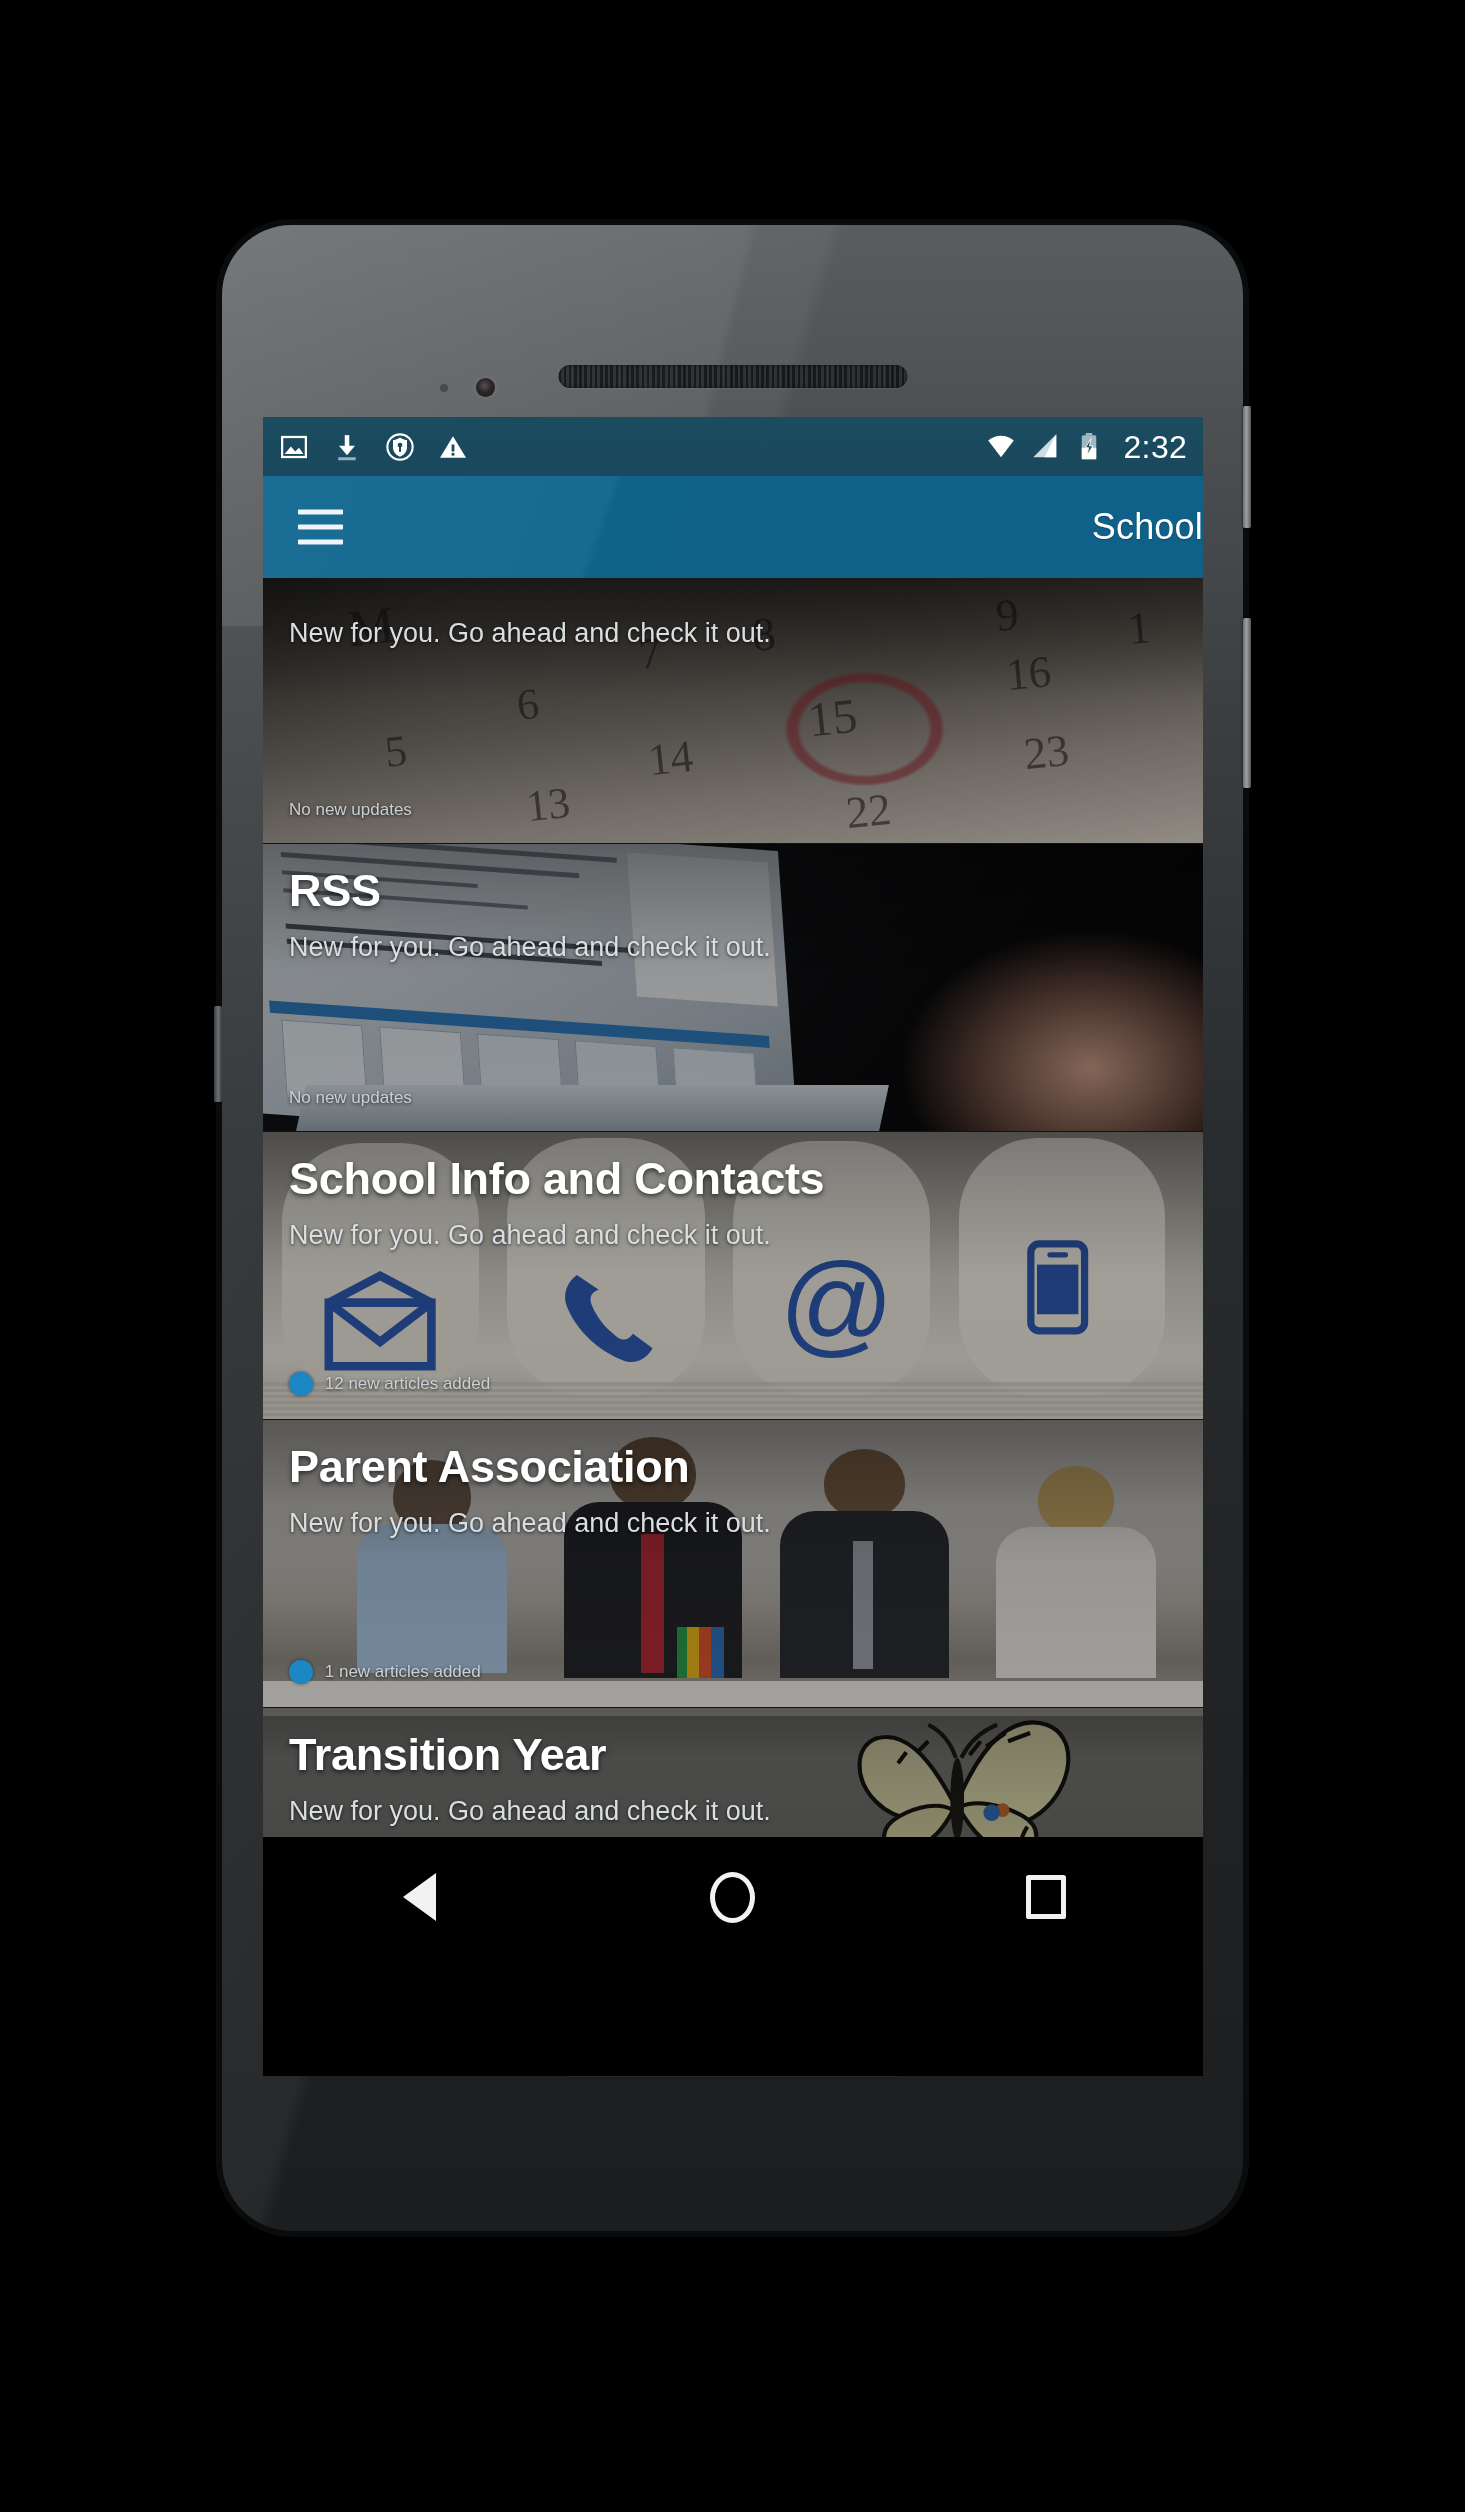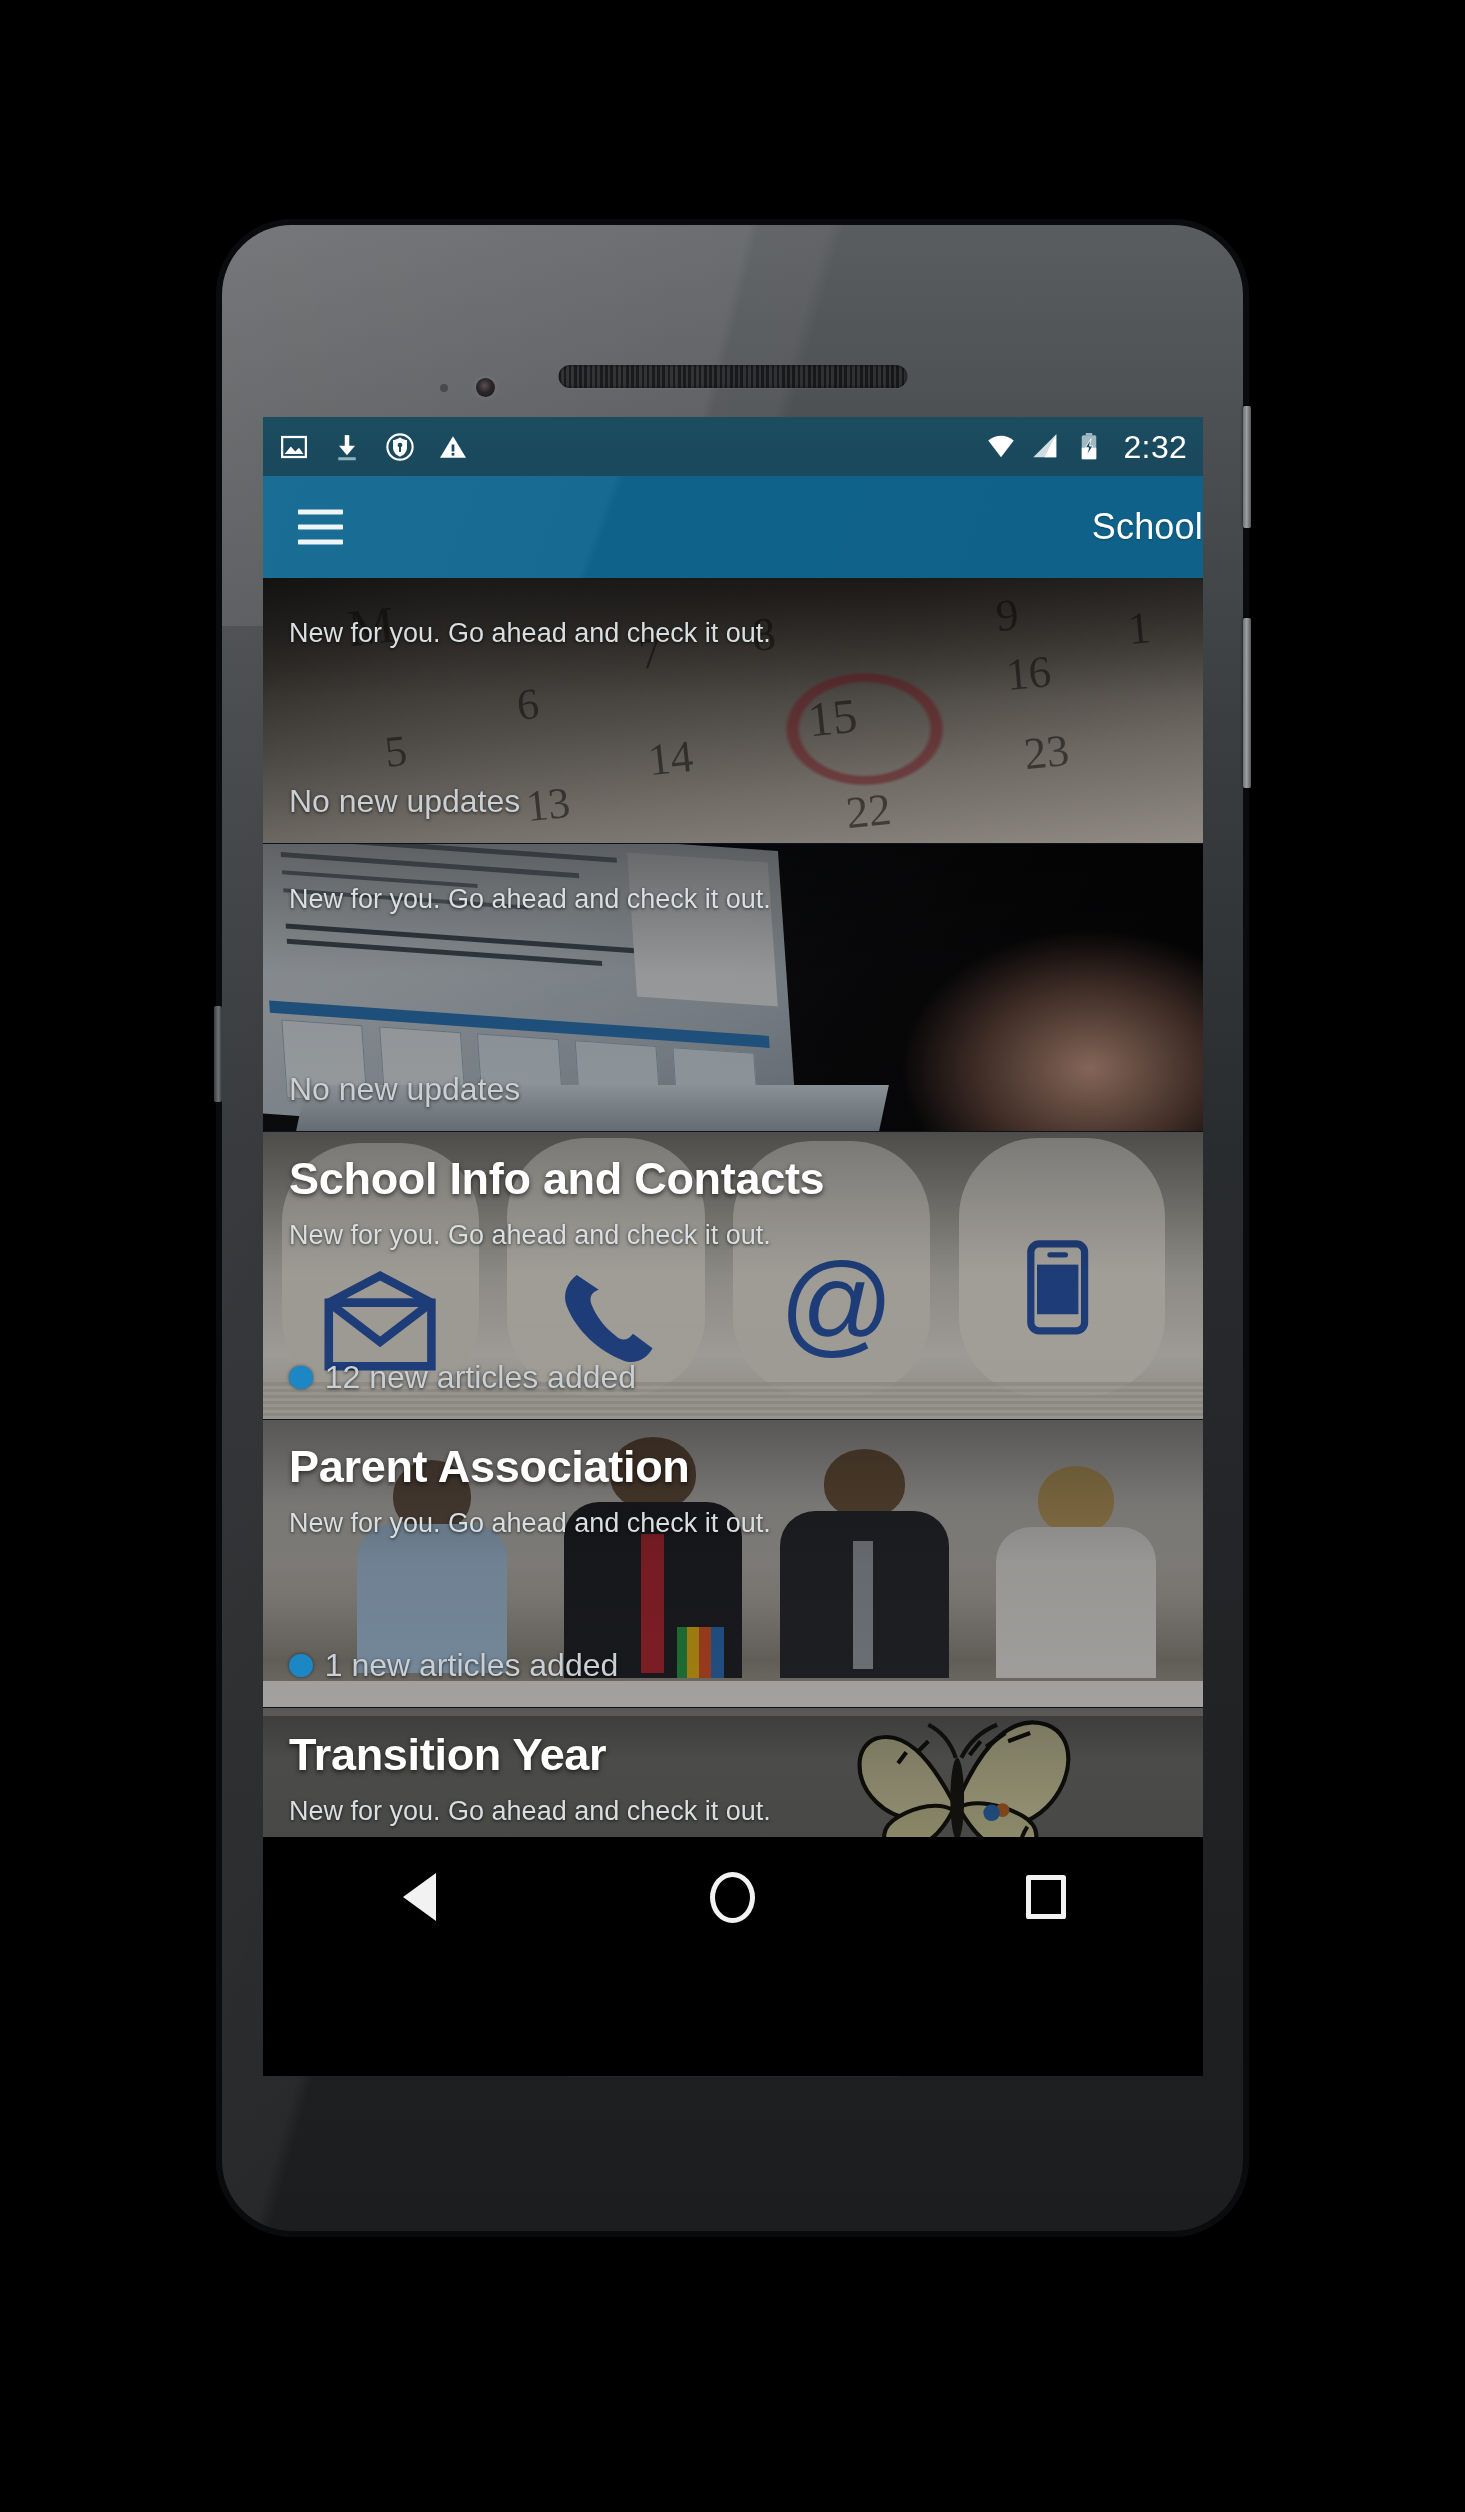--- a/index.html
+++ b/index.html
@@ -114,21 +114,21 @@
     color:#ffffff; font-size:45px; font-weight:700; line-height:1.06;
     text-shadow:0 1.7px 5.2px rgba(0,0,0,.65); letter-spacing:-0.3px;
   }
   .card-sub {
     margin-top:17.4px; color:#d9dee1; font-size:27px; font-weight:400;
     text-shadow:0 0.9px 3.5px rgba(0,0,0,.7);
   }
   .card-status {
     position:absolute; left:26px; bottom:23px;
     display:flex; align-items:center; gap:12.2px;
-    color:#c9cfd3; font-size:32px; text-shadow:0 0.9px 3.5px rgba(0,0,0,.75);
+    color:#c9cfd3; font-size:17px; text-shadow:0 0.9px 3.5px rgba(0,0,0,.75);
   }
   .dot {
     width:23.6px; height:23.6px; border-radius:50%; background:#1b87c4; flex:0 0 auto;
     box-shadow:0 0 3.5px rgba(0,0,0,.5);
   }
 
   
   #navbar {
     position:relative; width:100%; height:120px; background:#000000;
     display:flex; align-items:center; justify-content:space-around;
@@ -267,20 +267,21 @@
             <div style="position:absolute; left:24%; top:68%; width:15%; height:26%; background:#e9f0f5; border:1.7px solid #9fb4c4;"></div>
             <div style="position:absolute; left:42%; top:68%; width:15%; height:26%; background:#dde8f0; border:1.7px solid #9fb4c4;"></div>
             <div style="position:absolute; left:60%; top:68%; width:15%; height:26%; background:#dde8f0; border:1.7px solid #9fb4c4;"></div>
             <div style="position:absolute; left:78%; top:68%; width:15%; height:26%; background:#dde8f0; border:1.7px solid #9fb4c4;"></div>
           </div>
           <div style="position:absolute; left:4%; bottom:0; width:62%; height:16%;
                       background:linear-gradient(180deg,#c9d2d9,#8f9aa3); transform:skewX(-12deg);"></div>
         </div>
         <div class="card-scrim"></div>
         <div class="card-content">
+          <div class="card-title">RSS</div>
           <div class="card-sub">New for you. Go ahead and check it out.</div>
         </div>
         <div class="card-status">
           <span>No new updates</span>
         </div>
       </div>
 
       <div class="card" style="height:288px;">
         <div class="card-bg" style="
           background:linear-gradient(180deg,#9d9a93 0%, #c3c0b8 42%, #d9d6ce 78%, #b9b5ac 100%);">

